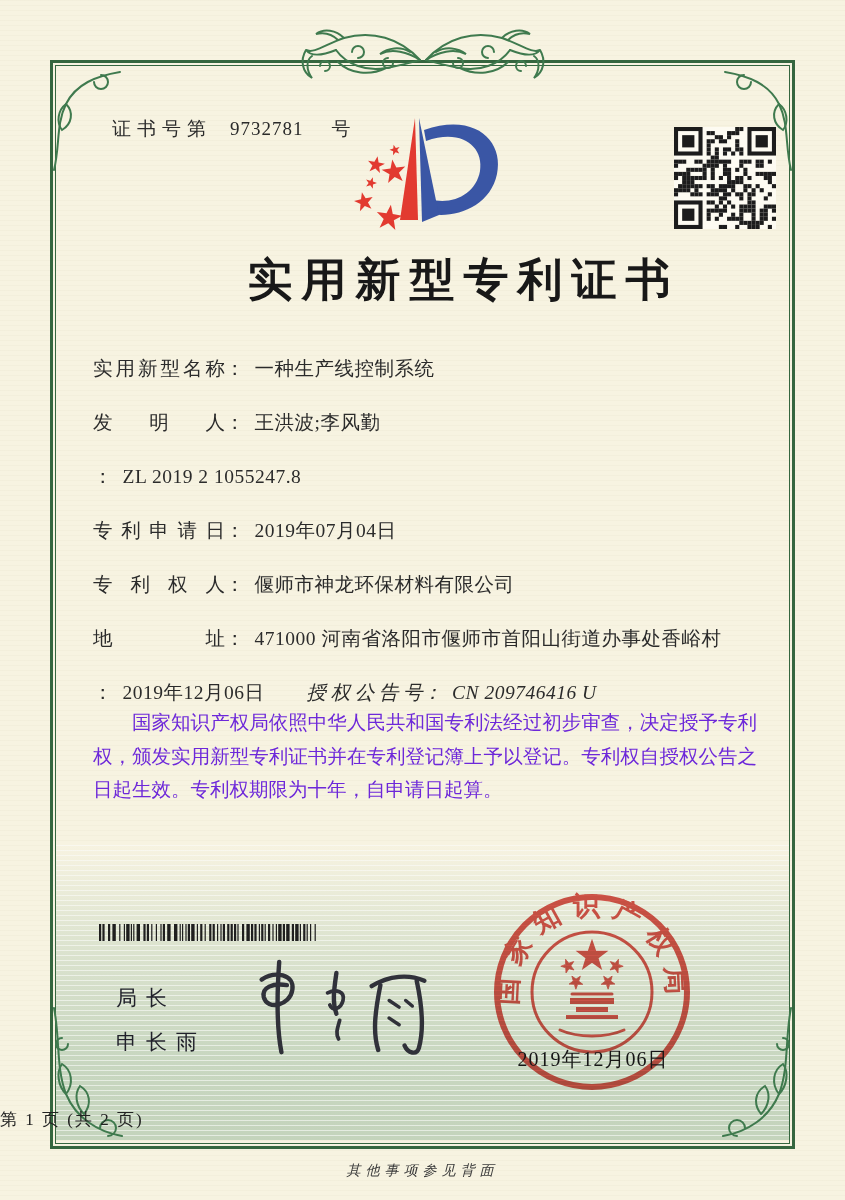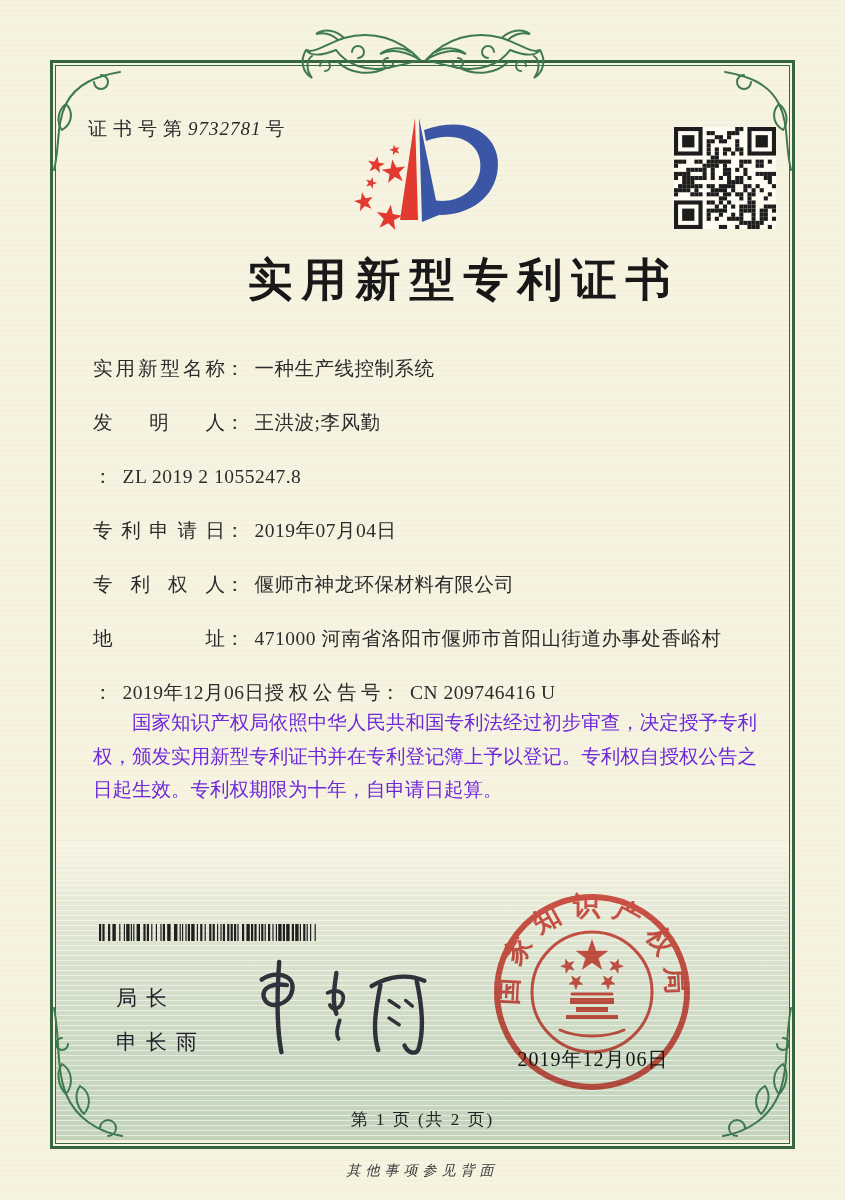--- a/index.html
+++ b/index.html
@@ -8,41 +8,41 @@
   
   .texture{position:absolute;inset:0;background:repeating-linear-gradient(180deg,rgba(190,185,150,.07) 0 1px,transparent 1px 5px);pointer-events:none;}
   
   .frame{position:absolute;left:50px;top:60px;width:739px;height:1083px;border:3px solid #35663f;}
   .frame::after{content:"";position:absolute;inset:2px;border:1px solid #35663f;}
   
   .band{position:absolute;left:56px;top:845px;width:733px;height:295px;
     background:linear-gradient(180deg,rgba(205,219,197,0) 0%,rgba(203,217,195,.55) 30%,rgba(197,213,190,.92) 70%,rgba(193,210,186,.95) 100%);}
   .band::after{content:"";position:absolute;inset:0;background:repeating-linear-gradient(180deg,rgba(255,255,255,.55) 0 1px,transparent 1px 5px);}
   .cert-no{position:absolute;left:88px;top:116px;font-size:19px;color:#2a2a2a;}
-  .cert-no .cjk{letter-spacing:6px;}
-  .cert-no .num{letter-spacing:1px;margin-left:0;margin-right:4px;font-style:italic;}
+  .cert-no .cjk{letter-spacing:6px;margin-left:24px;}
+  .cert-no .num{letter-spacing:1px;margin-left:18px;margin-right:4px;}
   .logo{position:absolute;left:338px;top:110px;}
   .qr{position:absolute;left:674px;top:127px;}
   .title{position:absolute;left:0;top:250px;width:100%;text-align:center;font-size:45px;font-weight:700;letter-spacing:9px;color:#181818;padding-left:41px;}
   .fields{position:absolute;left:93px;top:352px;width:680px;font-size:19.5px;color:#2b2b2b;}
   .field-row{display:flex;align-items:baseline;margin-bottom:21px;line-height:33px;}
   .flabel{display:inline-block;width:132px;text-align:justify;text-align-last:justify;}
   .fcolon{margin-right:10px;}
   .fvalue{letter-spacing:.5px;}
-  .grant-pair{display:inline-flex;align-items:baseline;}
+  .grant-pair{margin-left:42px;display:inline-flex;align-items:baseline;font-style:italic;}
   .grant-pair .flabel{width:116px;}
   .paras{position:absolute;left:93px;top:706px;width:664px;font-size:19.5px;line-height:1.72;text-align:justify;color:#6d28d9;}
   .paras p{margin:0;text-indent:2em;}
   .barcode{position:absolute;left:99px;top:924px;}
   .officer{position:absolute;left:94px;top:984px;font-size:21px;color:#21212b;letter-spacing:9px;}
   .officer div{margin-bottom:16px;margin-left:22px;}
   .signature{position:absolute;left:222px;top:950px;}
   .seal{position:absolute;left:490px;top:890px;opacity:.9;mix-blend-mode:multiply;}
   .seal-date{position:absolute;left:498px;top:1046px;width:190px;text-align:center;font-size:20px;color:#161616;letter-spacing:1px;z-index:5;}
-  .page-footer{position:absolute;left:0;top:1108px;width:100%;text-align:center;font-size:17px;letter-spacing:2px;color:#222;}
+  .page-footer{position:absolute;left:0;top:1108px;width:100%;font-size:17px;letter-spacing:2px;color:#222;}
   .back-note{position:absolute;left:0;top:1162px;width:100%;text-align:center;font-size:14px;letter-spacing:5px;color:#3a3a3a;font-style:italic;}
   svg{display:block;}
   .orn-top{position:absolute;left:292px;top:8px;}
   .orn-corner{position:absolute;color:#3f7a4e;}
   .orn-bl{left:40px;top:998px;}
   .orn-br{right:40px;top:998px;transform:scaleX(-1);}
   .orn-tl{left:40px;top:66px;transform:scaleY(-1);}
   .orn-tr{right:40px;top:66px;transform:scale(-1,-1);}
 </style>
 </head>

